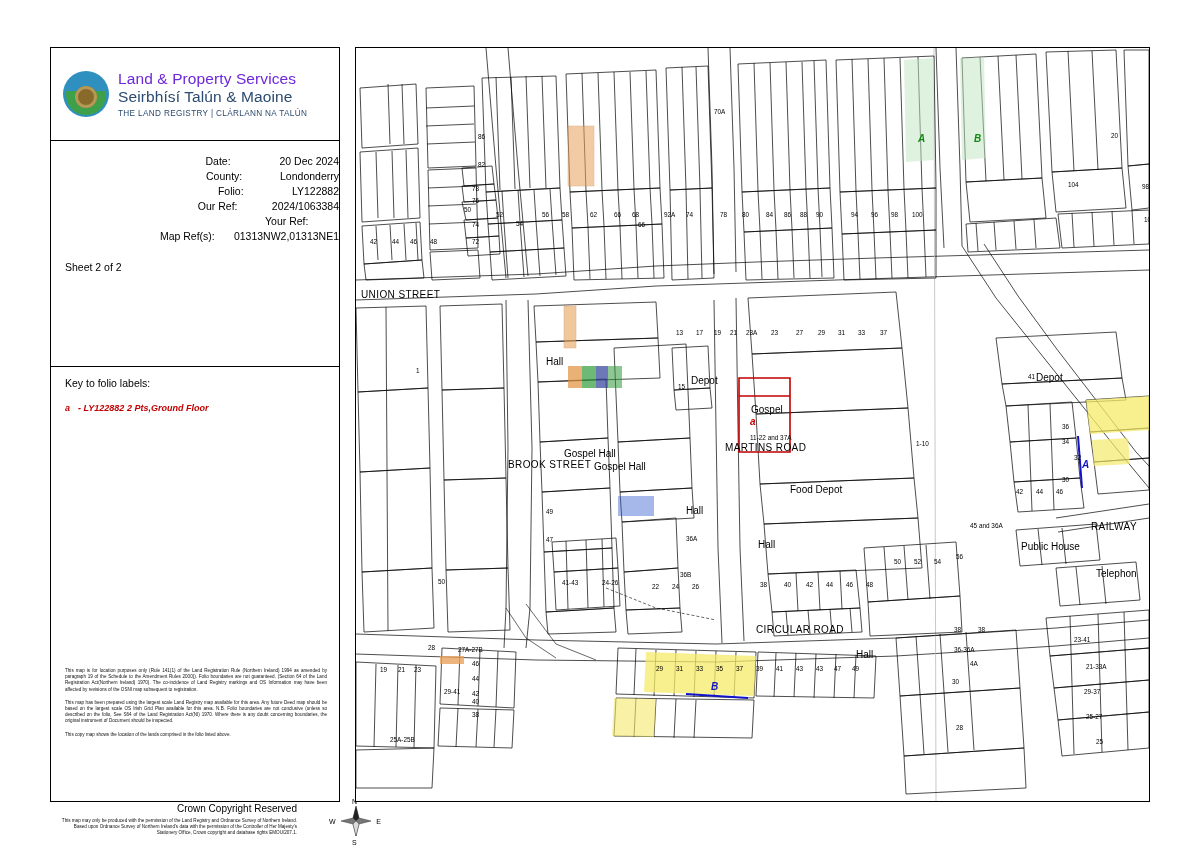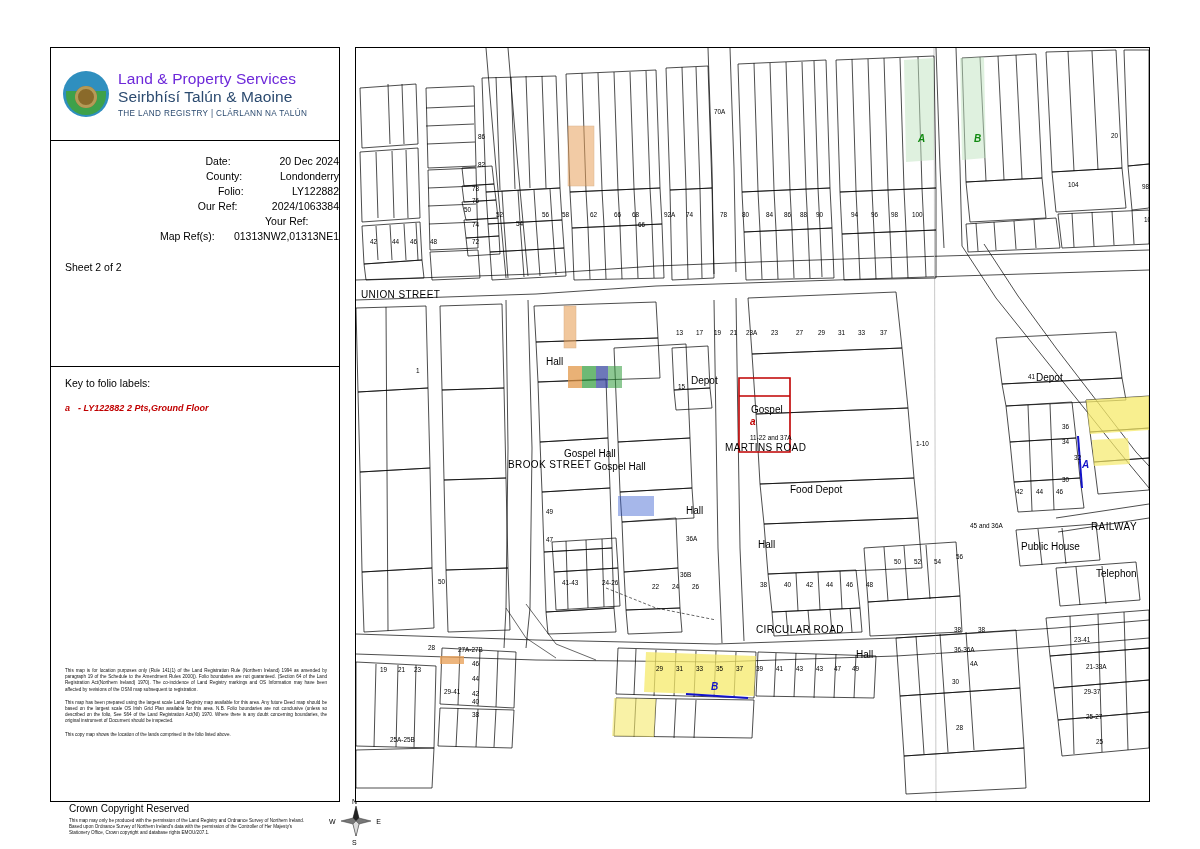--- a/index.html
+++ b/index.html
@@ -141,23 +141,24 @@
     width: 262px;
     font-size: 4.6px;
     line-height: 6.2px;
     text-align: justify;
     color: #111;
   }
   .legal p { margin: 0 0 7px 0; }
 
   .crown {
     position: absolute;
-    left: 18px;
+    left: 6px;
     top: 755px;
     width: 240px;
+    text-align: right;
   }
   .crown-title {
     font-size: 10px;
     margin-bottom: 4px;
   }
   .crown-text {
     font-size: 4.6px;
     line-height: 6.2px;
     color: #111;
   }

